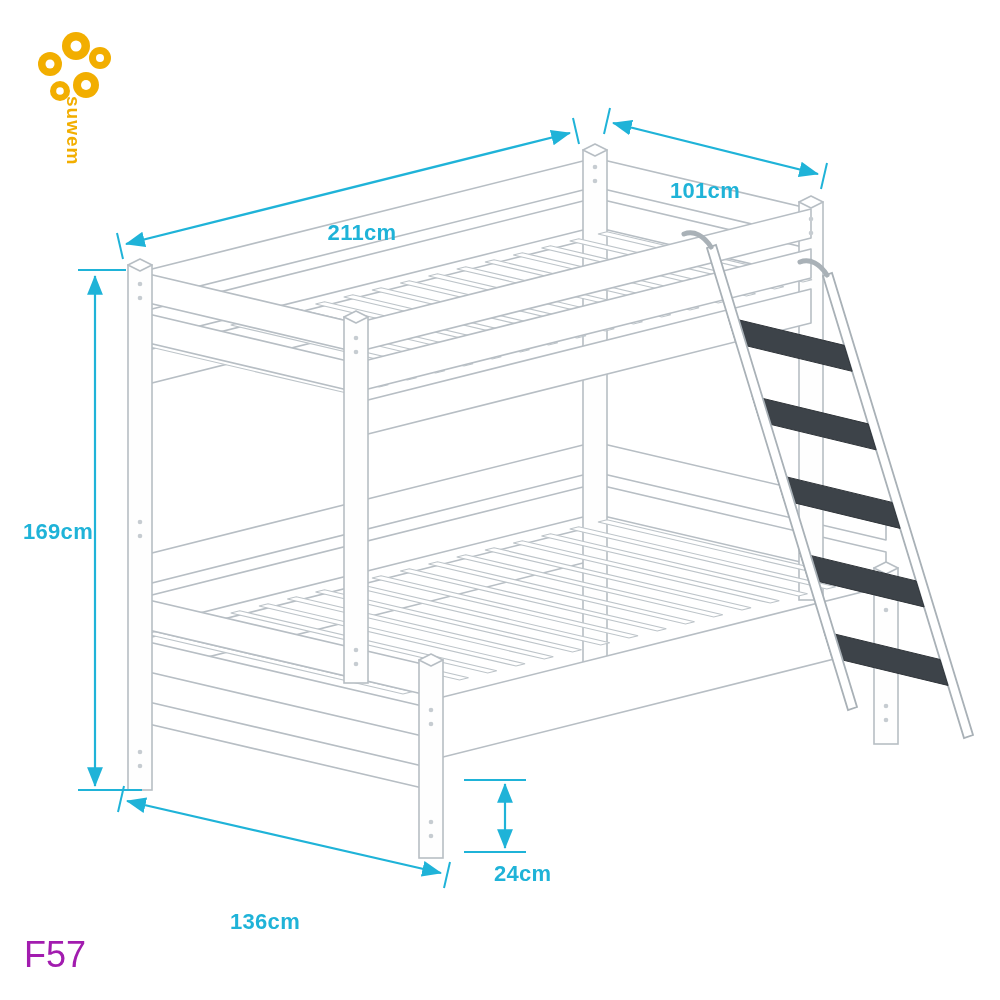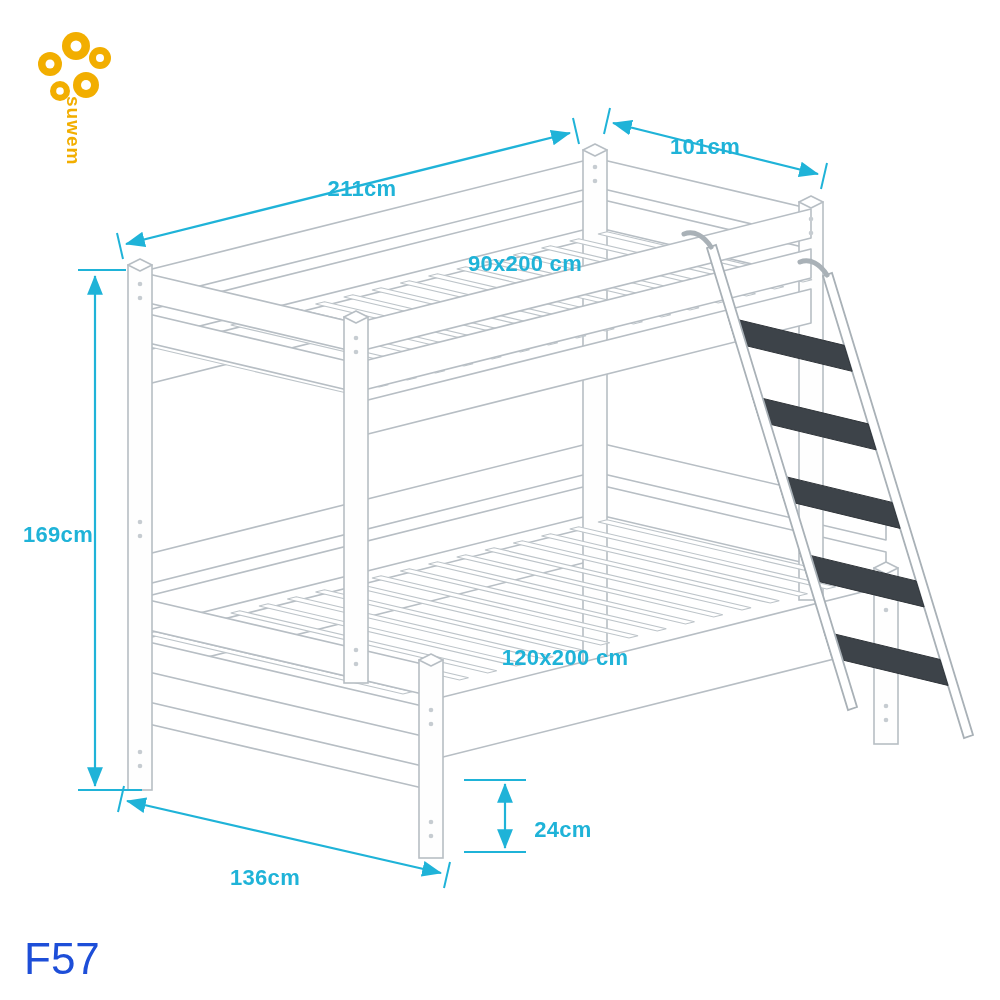--- a/index.html
+++ b/index.html
@@ -12,29 +12,29 @@
   .post    { fill:#fefefe; stroke:#b7bec4; stroke-width:1.6; }
   .slat    { fill:#ffffff; stroke:#bdc4c9; stroke-width:1.2; }
   .step    { fill:#3d4349; stroke:#30353a; stroke-width:1; }
   .stringer{ fill:#ffffff; stroke:#a9b1b7; stroke-width:1.8; }
   .hook    { fill:none; stroke:#a9b1b7; stroke-width:5; stroke-linecap:round; }
   .dot     { fill:#c6ccd1; }
   .dim     { stroke:#1fb3d8; stroke-width:2.2; fill:none; }
   .tick    { stroke:#1fb3d8; stroke-width:2; }
   .dim-label {
     position:absolute; color:#1fb3d8; font-weight:700; font-size:22px;
-    text-align:center; letter-spacing:0.3px; white-space:nowrap;
+    text-align:center; letter-spacing:0.3px; white-space:nowrap;margin-top:44px;
   }
   .logo-mark { position:absolute; left:28px; top:28px; }
   .logo-text {
     position:absolute; left:62px; top:96px; writing-mode:vertical-rl;
     color:#f2ae00; font-weight:700; font-size:19px; letter-spacing:1px;
   }
   .model-code {
-    position:absolute; left:24px; top:934px; font-size:44px; color:#1d4ed8;
+    position:absolute; left:24px; top:934px; font-size:36px; color:#a21caf;
     font-weight:400;
   }
 </style>
 </head>
 <body>
 
 <div class="canvas">
 
   <svg class="logo-mark" width="110" height="80" viewBox="0 0 110 80">
     <g>
@@ -197,20 +197,18 @@
       <line class="tick" x1="78" y1="790" x2="142" y2="790"></line>
       <line class="tick" x1="124" y1="786" x2="118" y2="812"></line>
       <line class="tick" x1="450" y1="862" x2="444" y2="888"></line>
       <line class="tick" x1="464" y1="780" x2="526" y2="780"></line>
       <line class="tick" x1="464" y1="852" x2="526" y2="852"></line>
     </g>
   </svg>
 
   <div class="dim-label" style="left:302px;top:176px;width:120px">211cm</div>
   <div class="dim-label" style="left:645px;top:134px;width:120px">101cm</div>
-  <div class="dim-label" style="left:440px;top:251px;width:170px">90x200 cm</div>
-  <div class="dim-label" style="left:8px;top:522px;width:100px">169cm</div>
-  <div class="dim-label" style="left:470px;top:645px;width:190px">120x200 cm</div>
+  <div class="dim-label" style="left:8px;top:475px;width:100px">169cm</div>
   <div class="dim-label" style="left:205px;top:865px;width:120px">136cm</div>
-  <div class="dim-label" style="left:518px;top:817px;width:90px;text-align:center">24cm</div>
+  <div class="dim-label" style="left:494px;top:817px;width:90px;text-align:left">24cm</div>
 
   <div class="model-code">F57</div>
 </div>
 
 </body></html>

